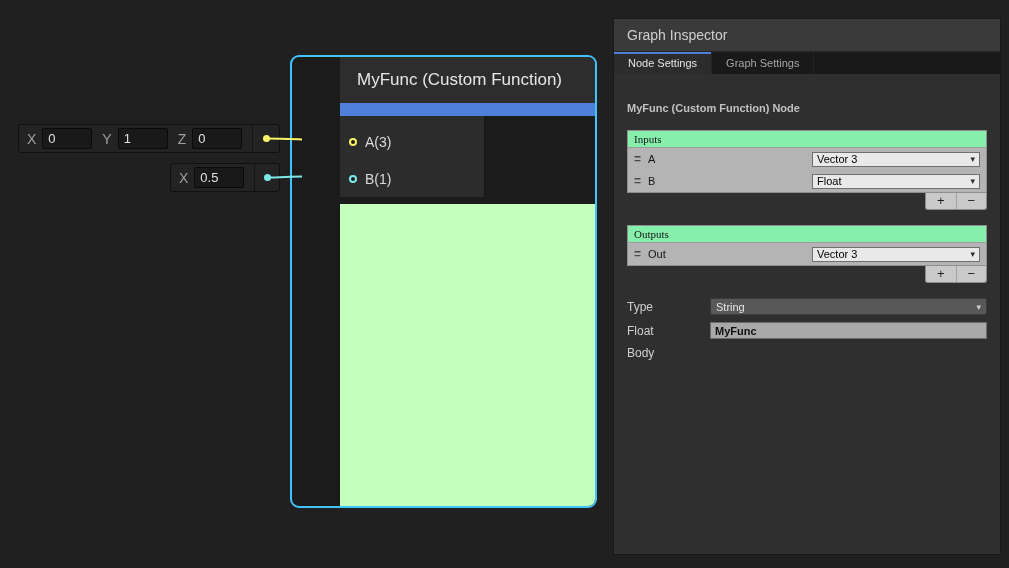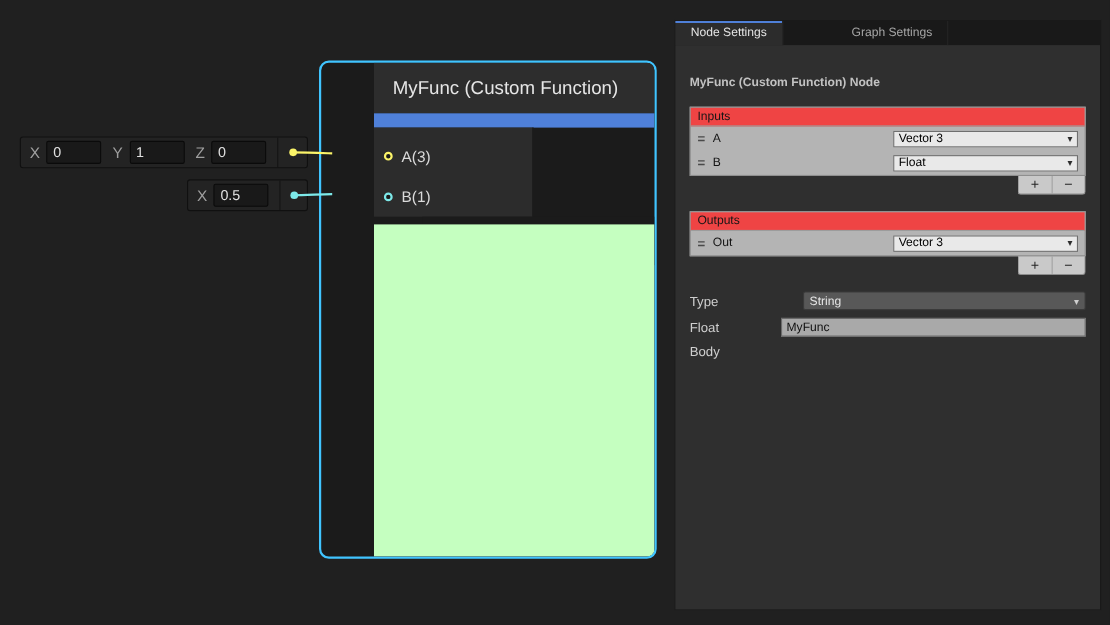--- a/index.html
+++ b/index.html
@@ -69,37 +69,37 @@
   .inspector {
     position:absolute; left:613px; top:18px; width:388px; height:537px;
     background:#2f2f2f; border:1px solid #191919; z-index:3;
     display:flex; flex-direction:column;
   }
   .inspector-header {
     height:33px; background:#3a3a3a; border-bottom:1px solid #272727;
     display:flex; align-items:center; padding:0 13px;
     color:#d0d0d0; font-size:14px; flex:0 0 auto;
   }
-  .tabbar { height:22px; background:#191919; display:flex; flex:0 0 auto;gap:48px; }
+  .tabbar { height:22px; background:#191919; display:flex; flex:0 0 auto; }
   .tab {
     padding:0 14px; font-size:11px; color:#a6a6a6; display:flex; align-items:center;
     border-right:1px solid #242424; cursor:pointer;
   }
   .tab.active {
     color:#e4e4e4; background:#2c2c2c;
     box-shadow:inset 0 2px 0 var(--accent_blue,#4f80d9);
   }
   .inspector-body { flex:1; padding:25px 13px; overflow:hidden; }
   .heading { font-size:11px; font-weight:bold; color:#c2c2c2; margin:3px 0 16px; }
 
   .list-group { margin-bottom:15px; }
   .list-section { border:1px solid #8f8f8f; background:#b4b4b4; }
   .list-header {
-    background:#ef4444; border-bottom:1px solid #9c9c9c;
-    font-size:11px; color:#161616; padding:2px 6px; height:17px;
+    background:#86efac; border-bottom:1px solid #9c9c9c;
+    font-size:11px; color:#161616; padding:2px 6px; height:17px;font-family:Liberation Serif, serif;
   }
   .list-row { display:flex; align-items:center; height:22px; padding:0 6px; gap:7px; }
   .drag-handle { color:#4a4a4a; font-size:12px; font-weight:bold; line-height:10px; cursor:grab; }
   .row-name { font-size:11px; color:#141414; }
   .mini-dropdown {
     margin-left:auto; width:168px; height:15px; background:#e9e9e9;
     border:1px solid #6f6f6f; display:flex; align-items:center;
     justify-content:space-between; font-size:11px; color:#000;
     padding:0 4px; cursor:pointer;
   }
@@ -110,27 +110,28 @@
     border:1px solid #8c8c8c; border-top:none; border-radius:0 0 3px 3px;
   }
   .fbtn { flex:1; text-align:center; color:#1f1f1f; font-size:13px; line-height:15px; cursor:pointer; }
   .fbtn:first-child { border-right:1px solid #a2a2a2; }
 
   .field-row { display:flex; align-items:center; margin-top:7px; }
   .field-label { width:83px; color:#cfcfcf; font-size:12px; flex:0 0 auto; }
   .dark-dropdown {
     flex:1; height:17px; background:#585858; border:1px solid #3a3a3a; border-radius:2px;
     color:#e6e6e6; font-size:11px; display:flex; align-items:center;
-    justify-content:space-between; padding:0 5px; cursor:pointer;margin-left:20px;
+    justify-content:space-between; padding:0 5px; cursor:pointer;
   }
   .dd-arrow2 { font-size:9px; color:#cfcfcf; }
   .name-input {
     flex:1; height:17px; background:#a9a9a9; border:1px solid #6b6b6b;
     color:#101010; font-size:11px; padding:0 4px;
     font-family:"Liberation Sans",sans-serif;
+    font-weight:bold;
   }
   .body-row { align-items:flex-start; }
   .body-input {
     flex:1; height:196px; background:#a9a9a9; border:1px solid #6b6b6b;
     color:#1a1a1a; font-size:11px; padding:2px 4px; resize:none;
     font-family:"Liberation Sans",sans-serif;
   }
 </style>
 </head>
 <body>
@@ -182,20 +183,23 @@
         <div class="port-row out">
           <span class="port-label">Out(3)</span>
           <span class="port-circle yellow"></span>
         </div>
       </div>
     </div>
     <div class="node-preview"></div>
   </div>
 
   <div class="inspector">
+    <div class="inspector-header">
+      <span>Graph Inspector</span>
+    </div>
     <div class="tabbar">
       <div class="tab active">Node Settings</div>
       <div class="tab">Graph Settings</div>
     </div>
     <div class="inspector-body">
       <div class="heading">MyFunc (Custom Function) Node</div>
 
       <div class="list-group">
         <div class="list-section">
           <div class="list-header">Inputs</div>

